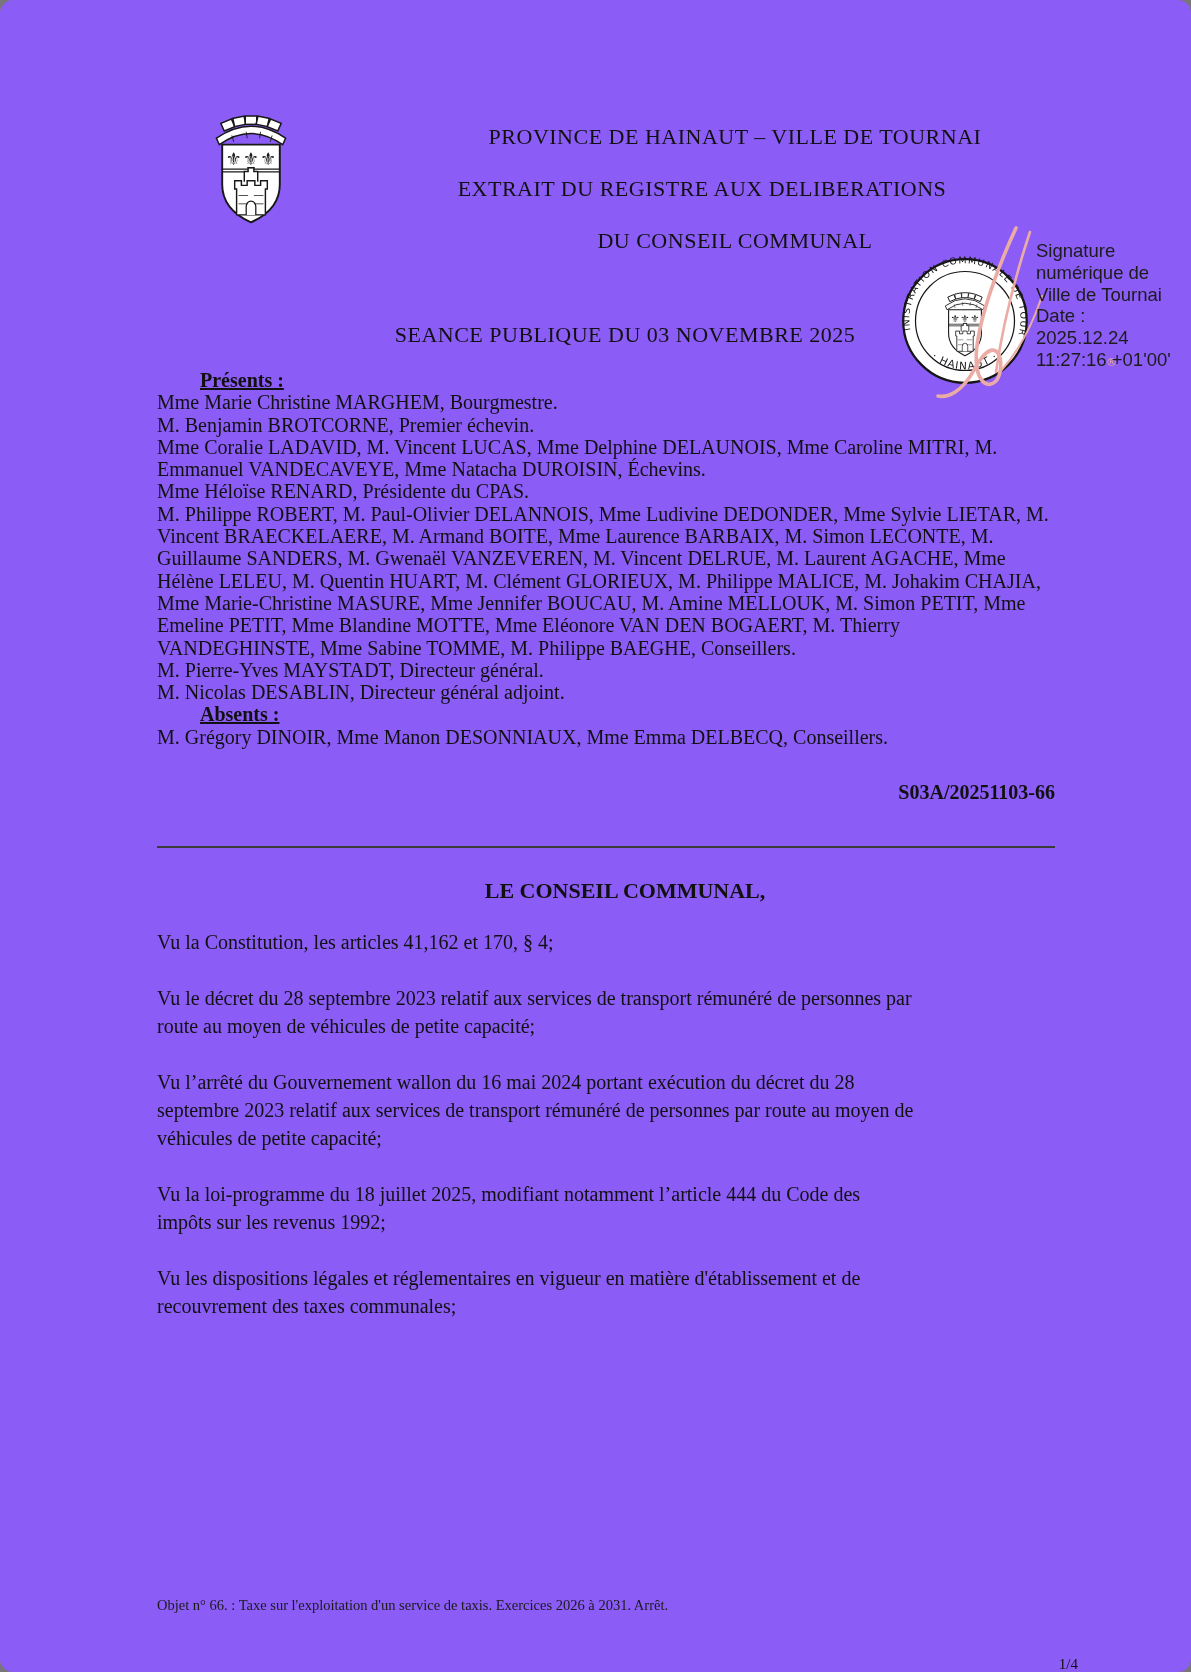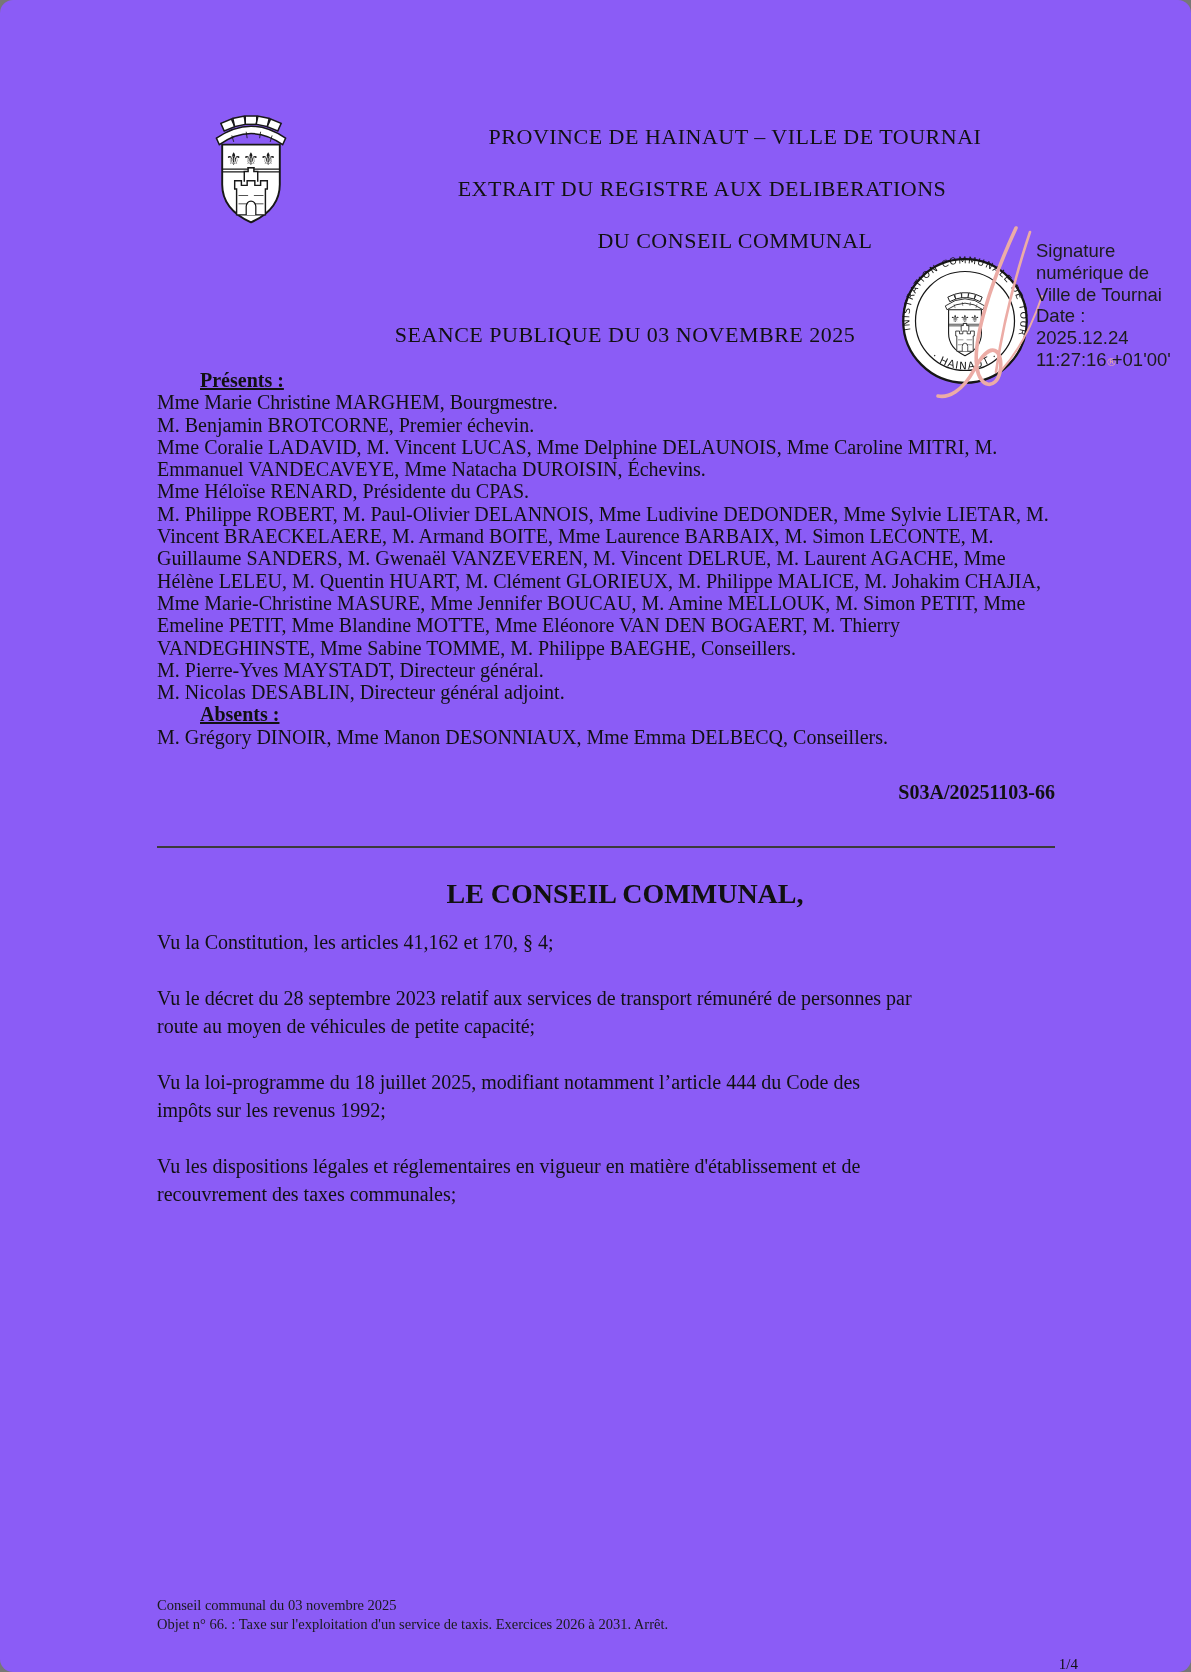--- a/index.html
+++ b/index.html
@@ -8,21 +8,21 @@
     background:#8b5cf6; overflow:hidden;
     font-family:"Liberation Serif","DejaVu Serif",serif; color:#111;border-radius:13px;
   }
   .abs { position:absolute; }
   .hline { font-size:22px; letter-spacing:.5px; text-align:center; white-space:pre; }
   .pre { white-space:pre; }
   .label-ul { font-weight:bold; text-decoration:underline;margin-left:43px; }
   .attendance { left:157px; top:369px; font-size:20px; line-height:22.3px; width:980px; }
   .ref { left:157px; top:781px; width:898px; text-align:right; font-weight:bold; font-size:20px; }
   .rule { left:157px; top:846px; width:898px; height:2.4px; background:#3b3b3b; }
-  .council-title { left:320px; top:878px; width:610px; text-align:center; font-weight:bold; font-size:28px; }
+  .council-title { left:320px; top:878px; width:610px; text-align:center; font-weight:bold; font-size:22px; }
   .body-text { left:157px; top:928px; width:900px; font-size:20px; line-height:28px; }
   .body-text p { margin:0 0 28px 0; white-space:pre; }
   .footer { left:157px; top:1596px; font-size:14.5px; line-height:19px; color:#1a1a1a; }
   .pagenum { left:157px; top:1656px; width:921px; text-align:right; font-size:15px; }
   .sig-text { left:1036px; top:240px; width:156px; font-family:"Liberation Sans","DejaVu Sans",sans-serif;
               font-size:18.5px; line-height:21.8px; color:#1c1c1c; white-space:pre; }
   svg text { font-family:"DejaVu Sans",sans-serif; }
   .sealtext { letter-spacing:1.2px; }
 </style>
 </head>
@@ -127,25 +127,27 @@
   <div class="abs ref">S03A/20251103-66</div>
 
   <div class="abs rule"></div>
 
   <div class="abs council-title">LE CONSEIL COMMUNAL,</div>
 
   <div class="abs body-text">
     <p>Vu la Constitution, les articles 41,162 et 170, § 4;</p>
     <p>Vu le décret du 28 septembre 2023 relatif aux services de transport rémunéré de personnes par
 route au moyen de véhicules de petite capacité;</p>
+    <p>Vu l’arrêté du Gouvernement wallon du 16 mai 2024 portant exécution du décret du 28
+septembre 2023 relatif aux services de transport rémunéré de personnes par route au moyen de
+véhicules de petite capacité;</p>
     <p>Vu la loi-programme du 18 juillet 2025, modifiant notamment l’article 444 du Code des
 impôts sur les revenus 1992;</p>
     <p>Vu les dispositions légales et réglementaires en vigueur en matière d'établissement et de
 recouvrement des taxes communales;</p>
   </div>
 
   <div class="abs footer">
-    <div>Conseil communal du 03 novembre 2025</div>
     <div>Objet n° 66. : Taxe sur l'exploitation d'un service de taxis. Exercices 2026 à 2031. Arrêt.</div>
   </div>
   <div class="abs pagenum">1/4</div>
 
 </div>
 
 </body></html>

